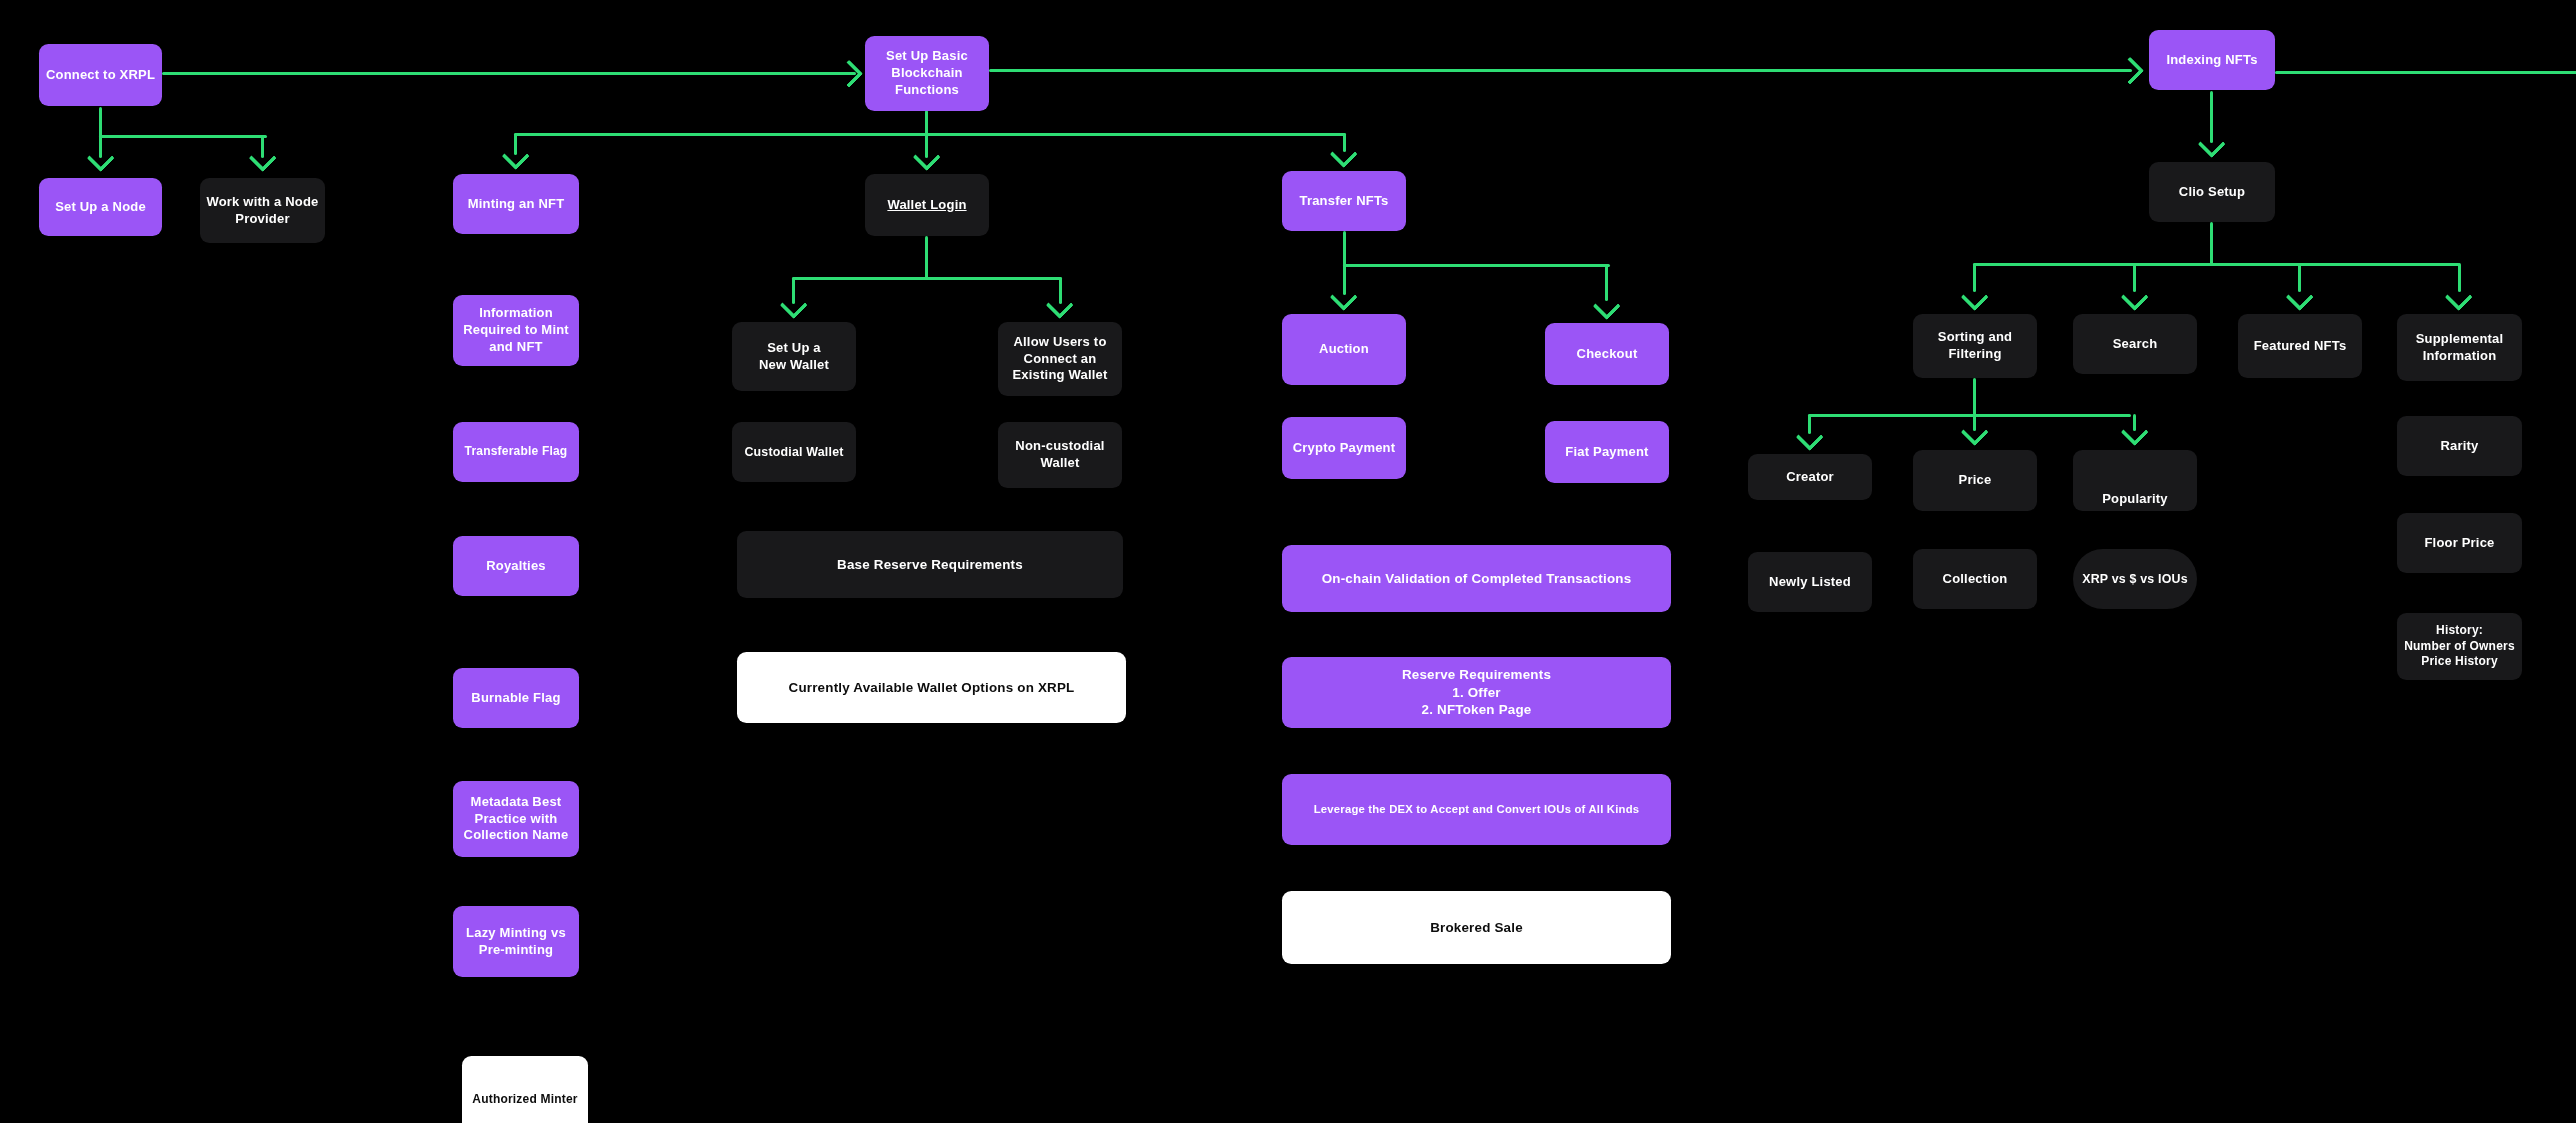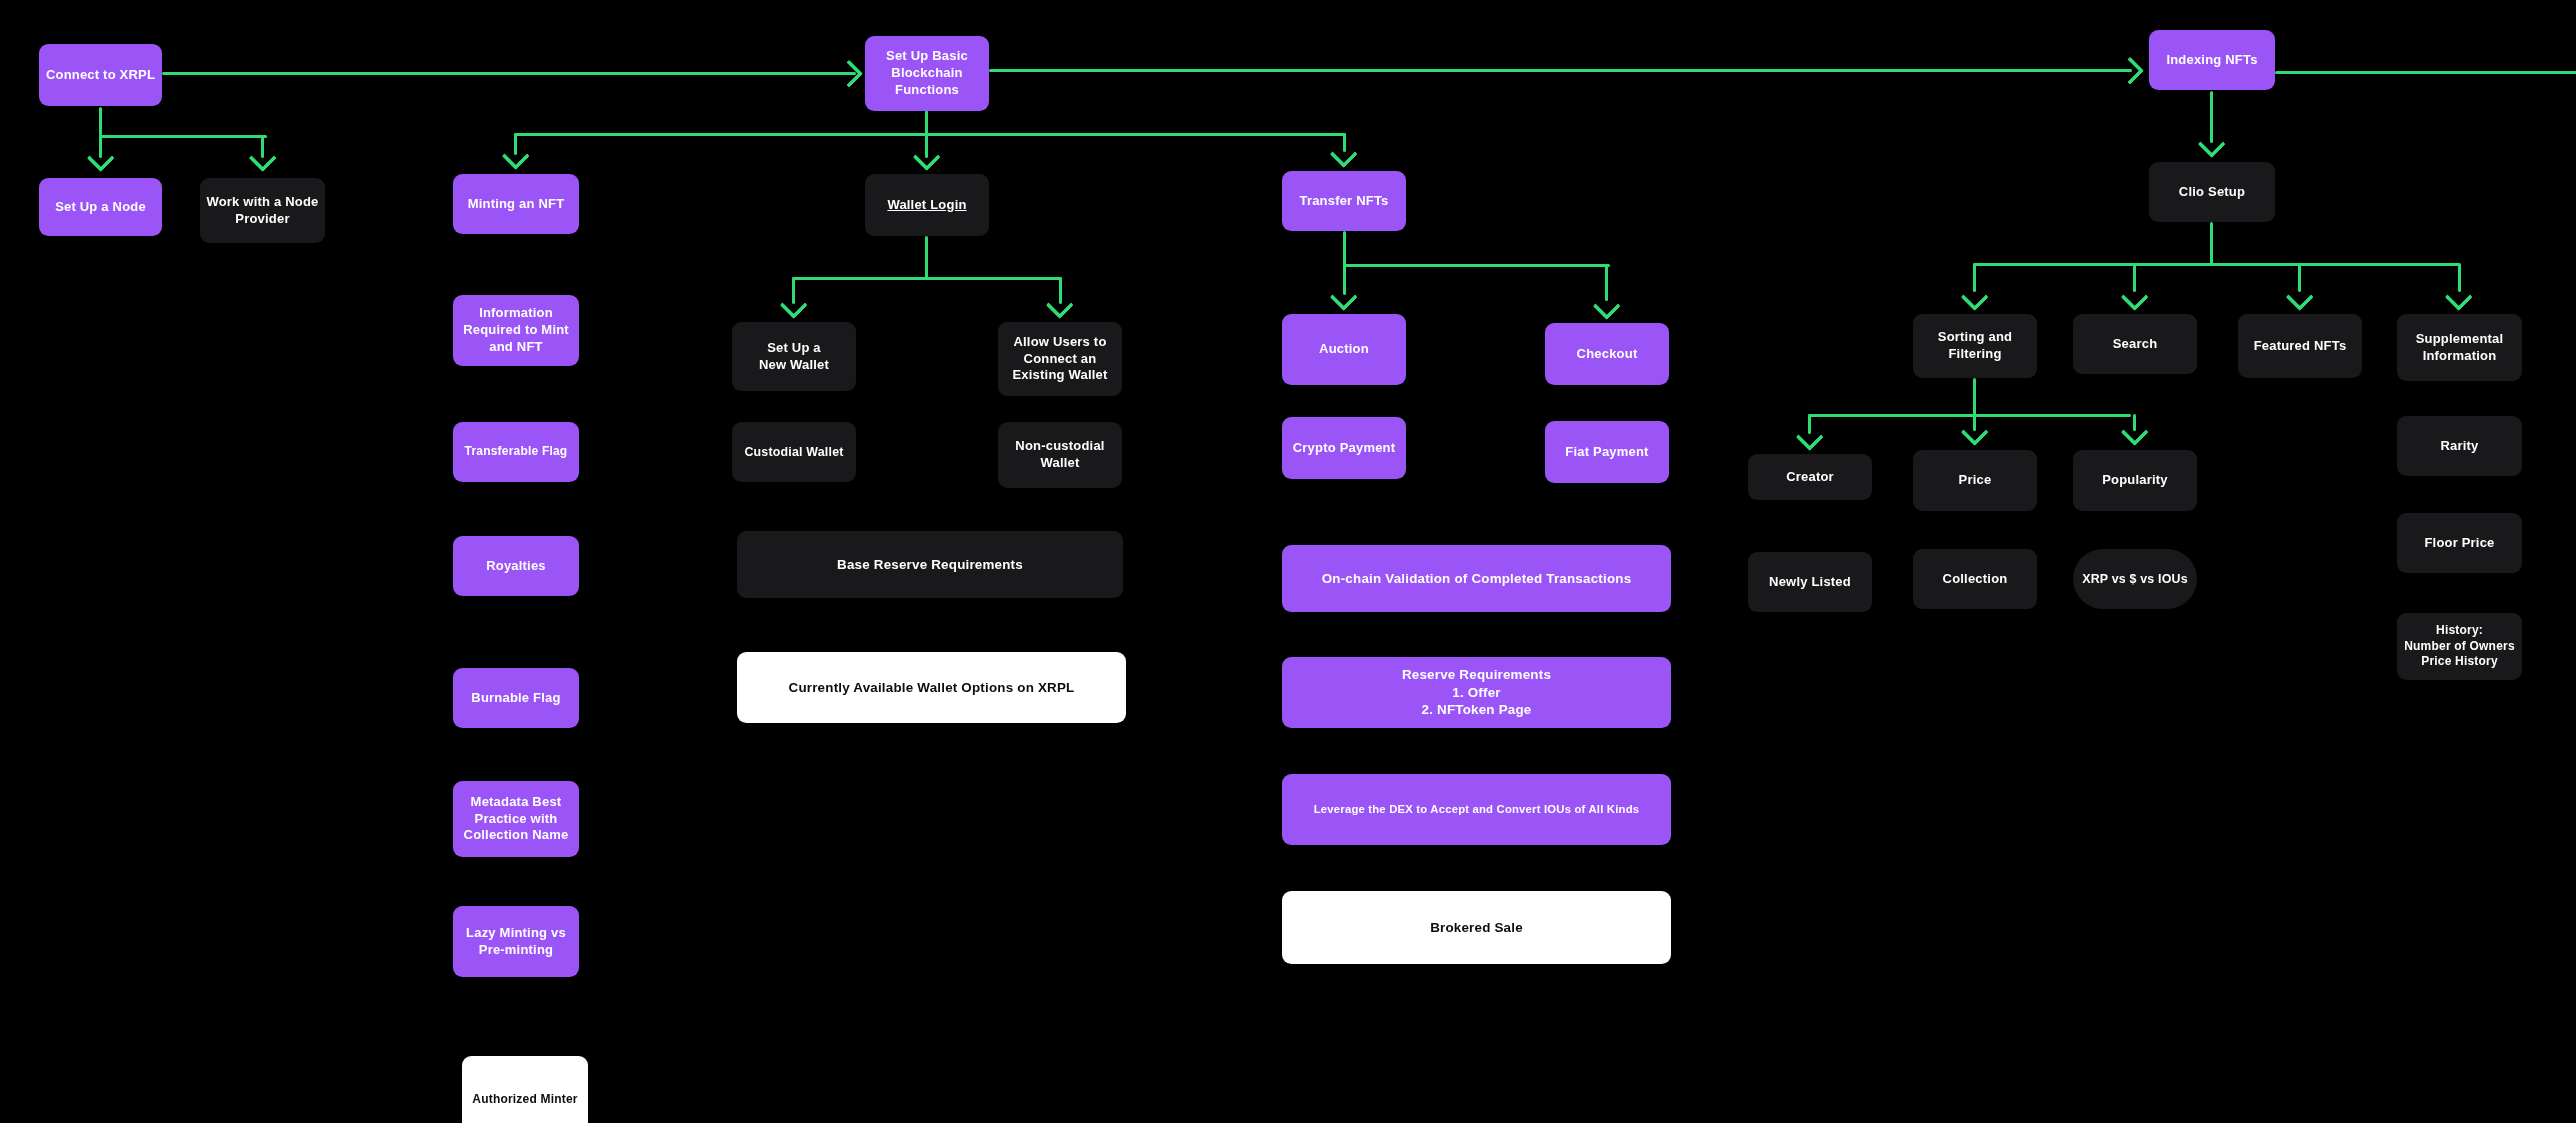--- a/index.html
+++ b/index.html
@@ -227,21 +227,21 @@
     <div class="node dark" style="left: 2397px; top: 314px; width: 125px; height: 67px;">
       <span class="label" style="font-size: 13px;">Supplemental
 Information</span>
     </div>
     <div class="node dark" style="left: 1748px; top: 454px; width: 124px; height: 46px;">
       <span class="label" style="font-size: 13px;">Creator</span>
     </div>
     <div class="node dark" style="left: 1913px; top: 450px; width: 124px; height: 61px;">
       <span class="label" style="font-size: 13px;">Price</span>
     </div>
-    <div class="node dark" style="left: 2073px; top: 450px; width: 124px; height: 61px;">
+    <div class="node dark" style="left: 2073px; top: 450px; width: 124px; height: 61px; align-items: flex-end;">
       <span class="label" style="font-size: 13px;">Popularity</span>
     </div>
     <div class="node dark" style="left: 1748px; top: 552px; width: 124px; height: 60px;">
       <span class="label" style="font-size: 13px;">Newly Listed</span>
     </div>
     <div class="node dark" style="left: 1913px; top: 549px; width: 124px; height: 60px;">
       <span class="label" style="font-size: 13px;">Collection</span>
     </div>
     <div class="node dark" style="left: 2073px; top: 549px; width: 124px; height: 60px; border-radius: 30px;">
       <span class="label" style="font-size: 12.4px;">XRP vs $ vs IOUs</span>

